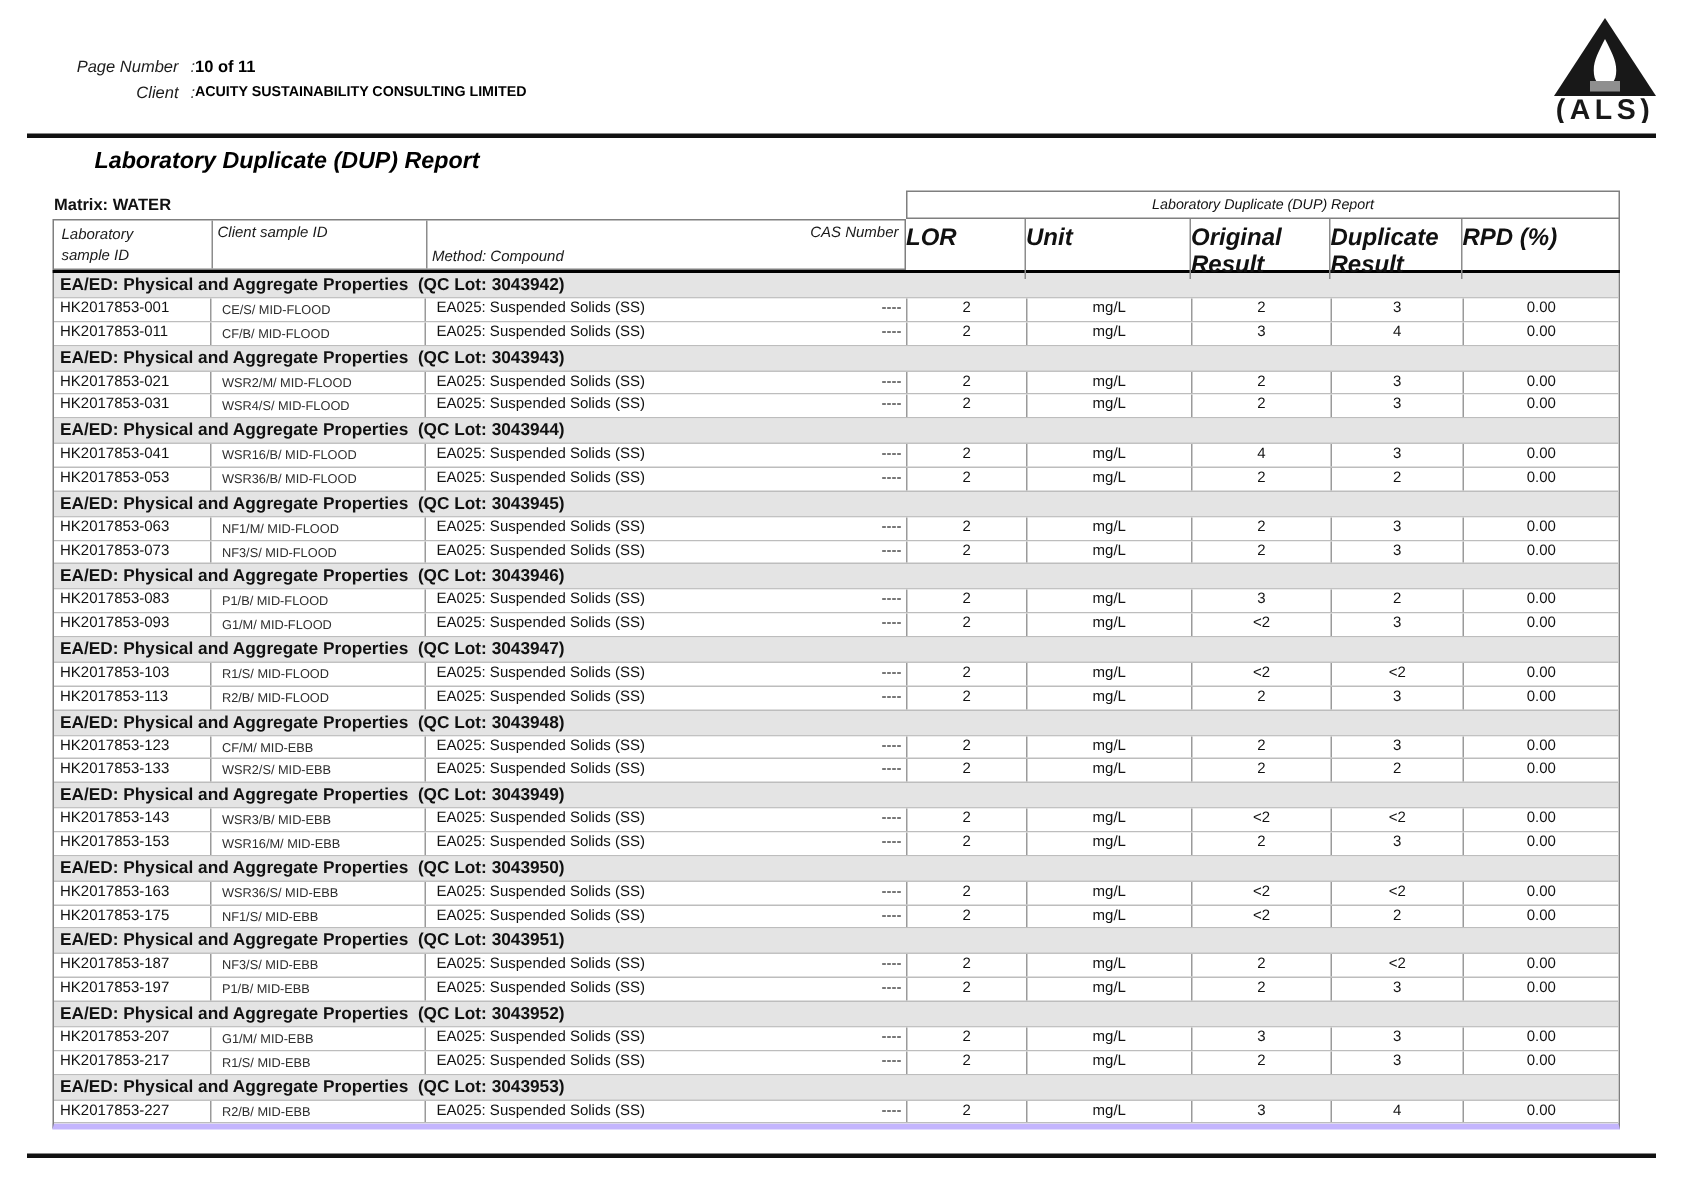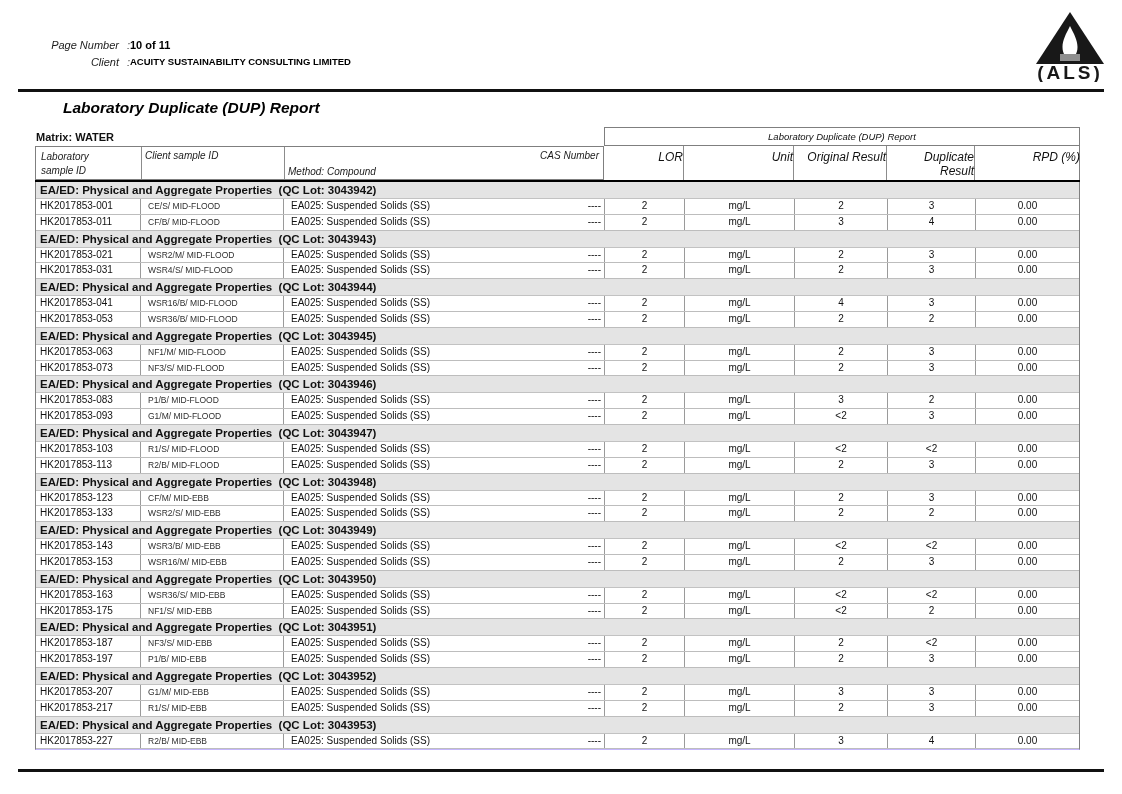--- a/index.html
+++ b/index.html
@@ -58,29 +58,29 @@
     position: absolute; left: 569px; top: 0; width: 476px; height: 19px;
     border: 1px solid #7f7f7f; border-bottom: 1px solid #7f7f7f;
     font-size: 9.5px; font-style: italic; text-align: center; line-height: 17px;
   }
   .sub-row {
     position: absolute; left: 569px; top: 19px; width: 476px; height: 34px;
     display: grid; grid-template-columns: 80px 110px 93px 88px 105px;
     border-right: 1px solid #7f7f7f;
   }
   .sub-col {
-    font-size: 12px; font-weight: normal; font-style: italic;
-    text-align: right; padding-top: 4px;
+    font-size: 16px; font-weight: bold; font-style: italic;
+    text-align: left; padding-top: 4px;
     border-right: 1px solid #8c8c8c;
   }
   .sub-col:last-child { border-right: none; }
 
   .t-body {
     border-left: 1px solid #7f7f7f; border-right: 1px solid #7f7f7f;
-    border-bottom: 1px solid #c4b5fd; overflow: hidden; background: #fff;
+    border-bottom: 4px solid #c4b5fd; overflow: hidden; background: #fff;
   }
   .group-row {
     height: 17px; line-height: 16px; background: #e4e4e4;
     font-size: 11.5px; font-weight: bold; padding-left: 4px;
     border-bottom: 1px solid #c2c2c2; white-space: pre; overflow: hidden;
   }
   .data-row {
     display: grid;
     grid-template-columns: 105px 143px 277px 44px 80px 110px 93px 88px 103px;
     height: 15.8px; border-bottom: 1px solid #bdbdbd; background: #fff;

